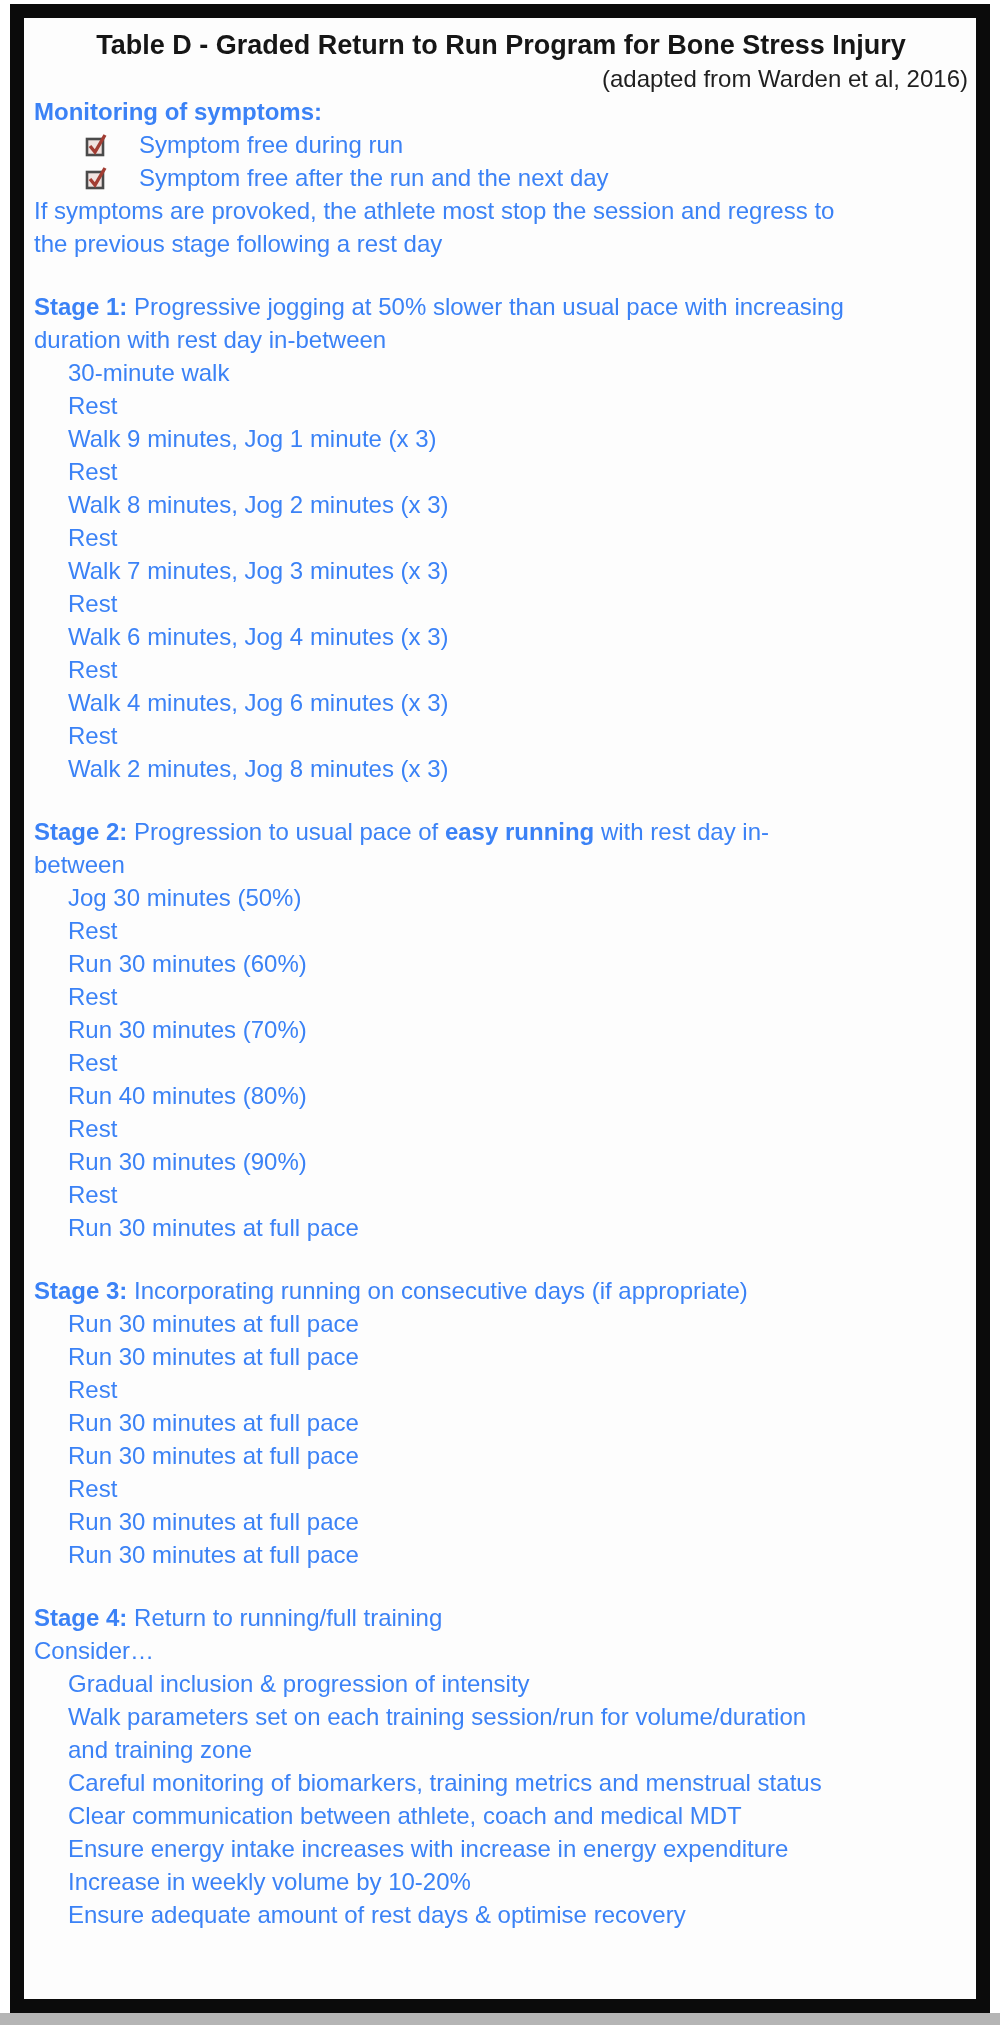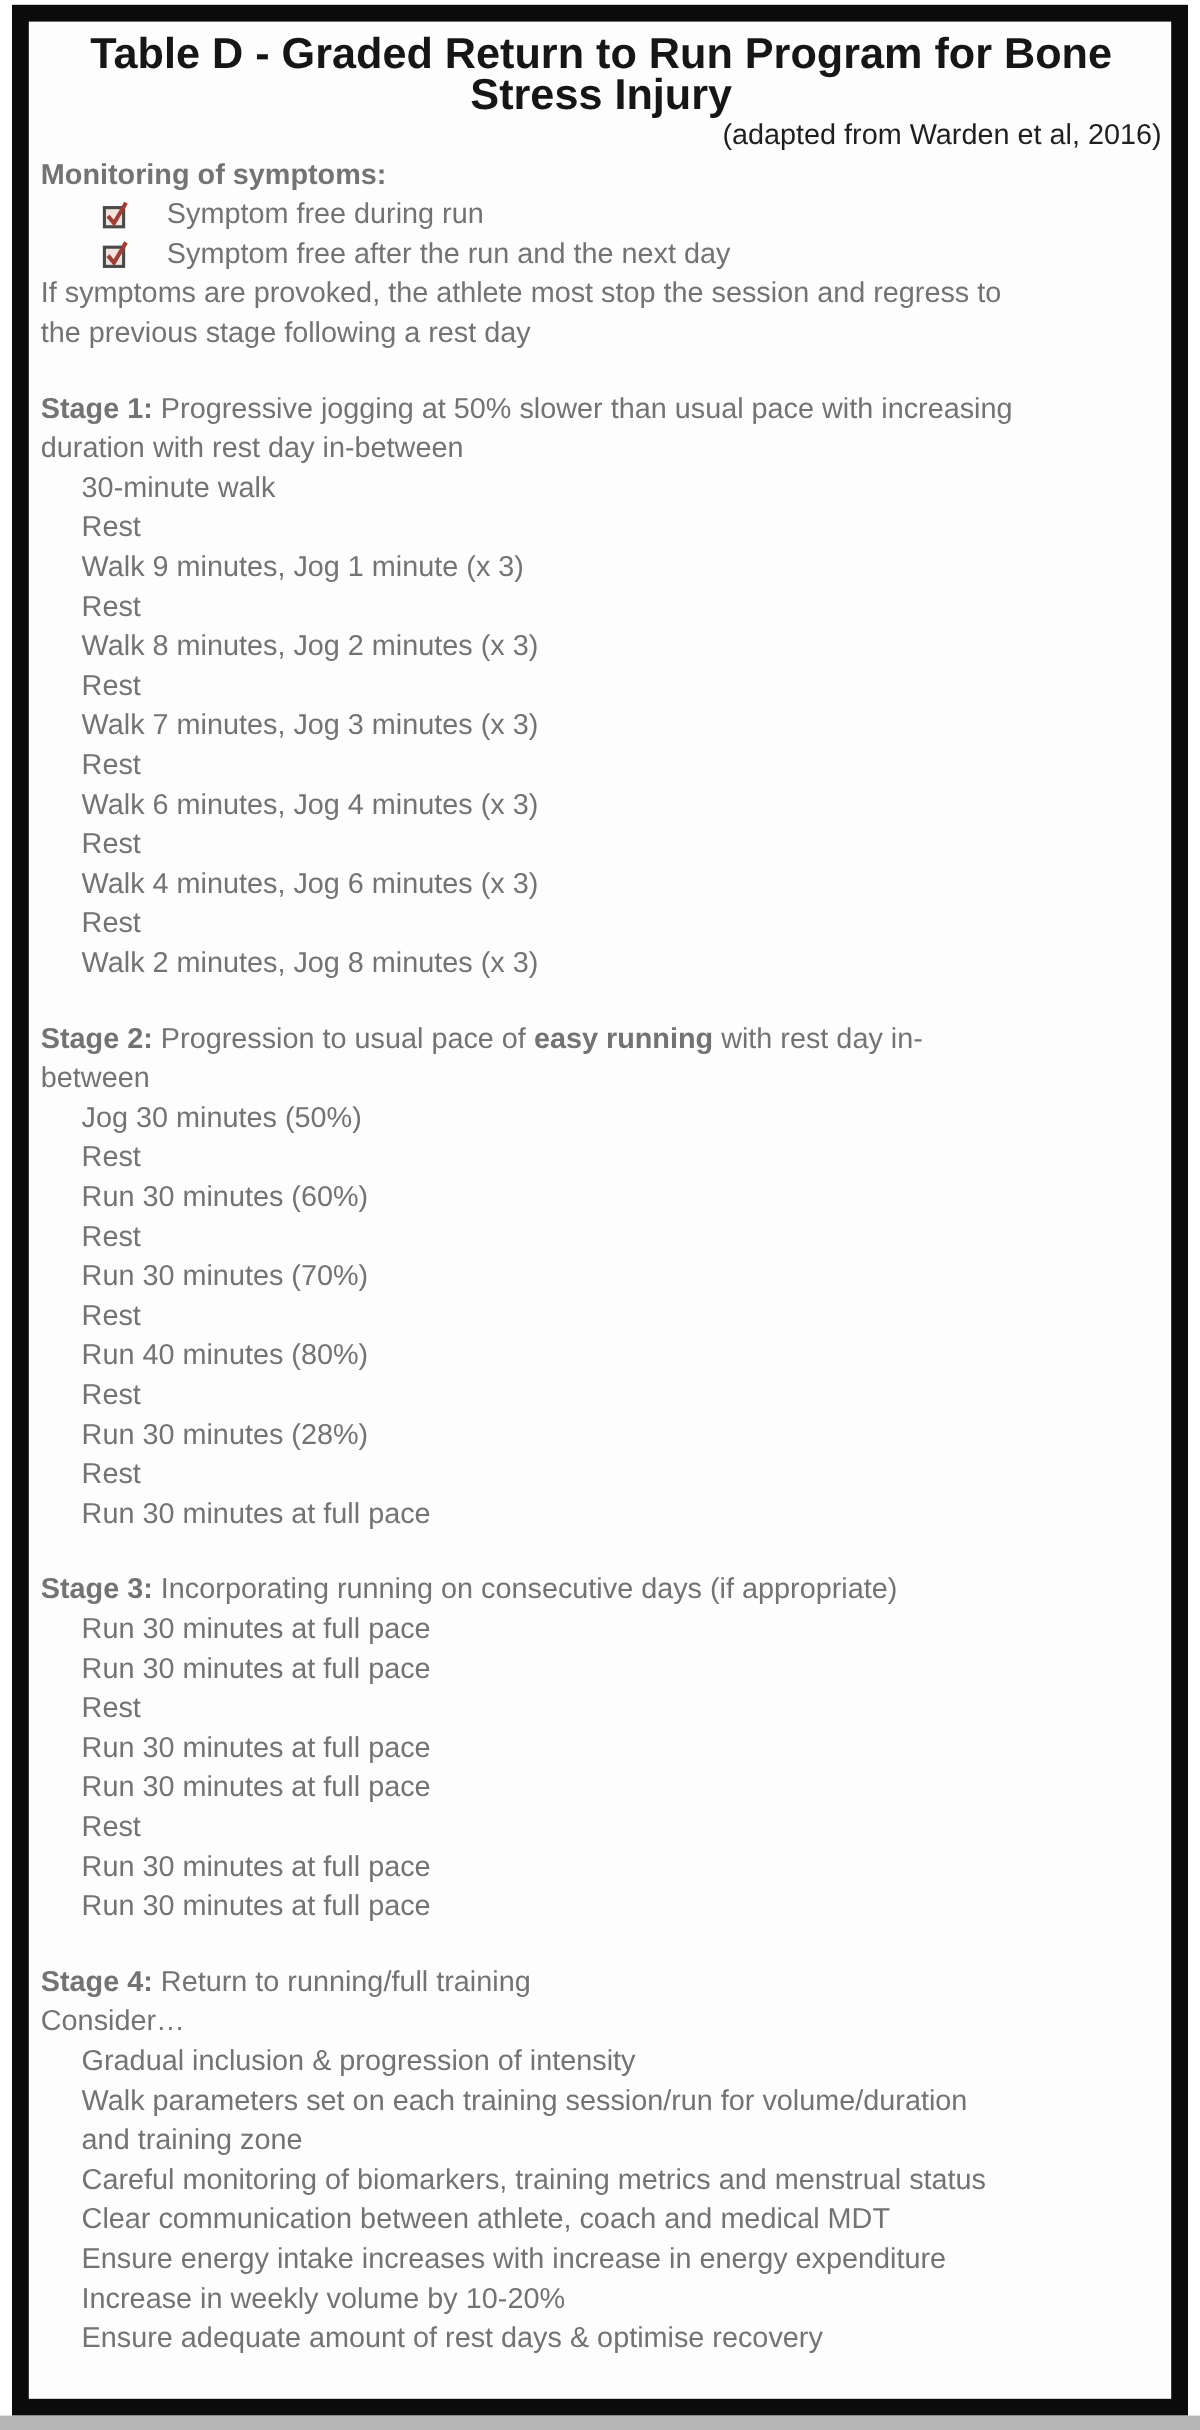--- a/index.html
+++ b/index.html
@@ -28,25 +28,25 @@
     position: absolute;
     left: 0;
     right: 0;
     bottom: 0;
     height: 12px;
     background: #b5b5b5;
   }
   .txt {
     font-size: 24px;
     line-height: 33px;
-    color: #737373;
+    color: #3b82f6;
     white-space: pre-wrap;
   }
   .title {
-    font-size: 36px;
+    font-size: 27px;
     line-height: 34px;
     font-weight: bold;
     text-align: center;
     color: #161616;
   }
   .subtitle {
     font-size: 24px;
     line-height: 33px;
     text-align: right;
     color: #1f1f1f;
@@ -122,21 +122,21 @@
 between</span></div>
     <div class="items">
       <div class="txt">Jog 30 minutes (50%)</div>
       <div class="txt">Rest</div>
       <div class="txt">Run 30 minutes (60%)</div>
       <div class="txt">Rest</div>
       <div class="txt">Run 30 minutes (70%)</div>
       <div class="txt">Rest</div>
       <div class="txt">Run 40 minutes (80%)</div>
       <div class="txt">Rest</div>
-      <div class="txt">Run 30 minutes (28%)</div>
+      <div class="txt">Run 30 minutes (90%)</div>
       <div class="txt">Rest</div>
       <div class="txt">Run 30 minutes at full pace</div>
     </div>
   </div>
 
   <div class="stage">
     <div class="txt"><span class="bold">Stage 3:</span><span> Incorporating running on consecutive days (if appropriate)</span></div>
     <div class="items">
       <div class="txt">Run 30 minutes at full pace</div>
       <div class="txt">Run 30 minutes at full pace</div>

